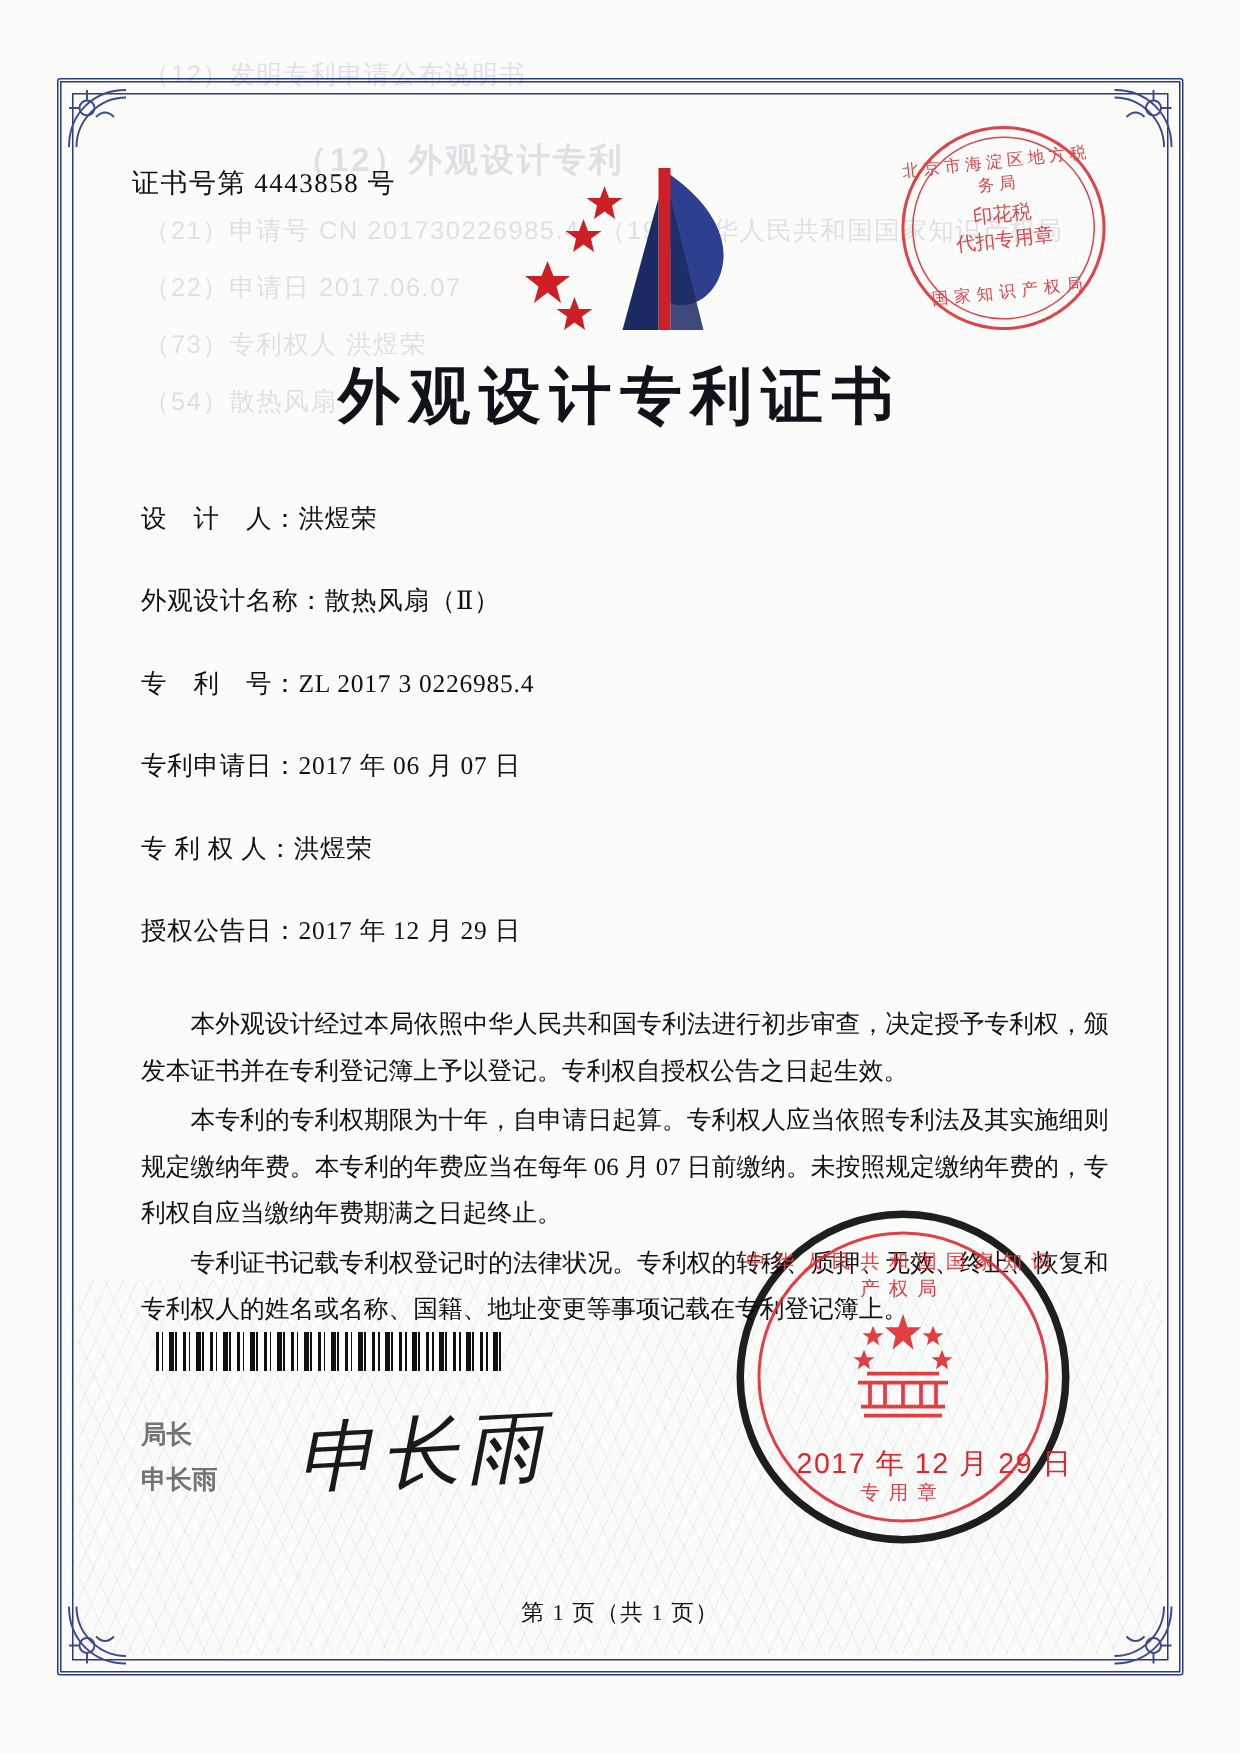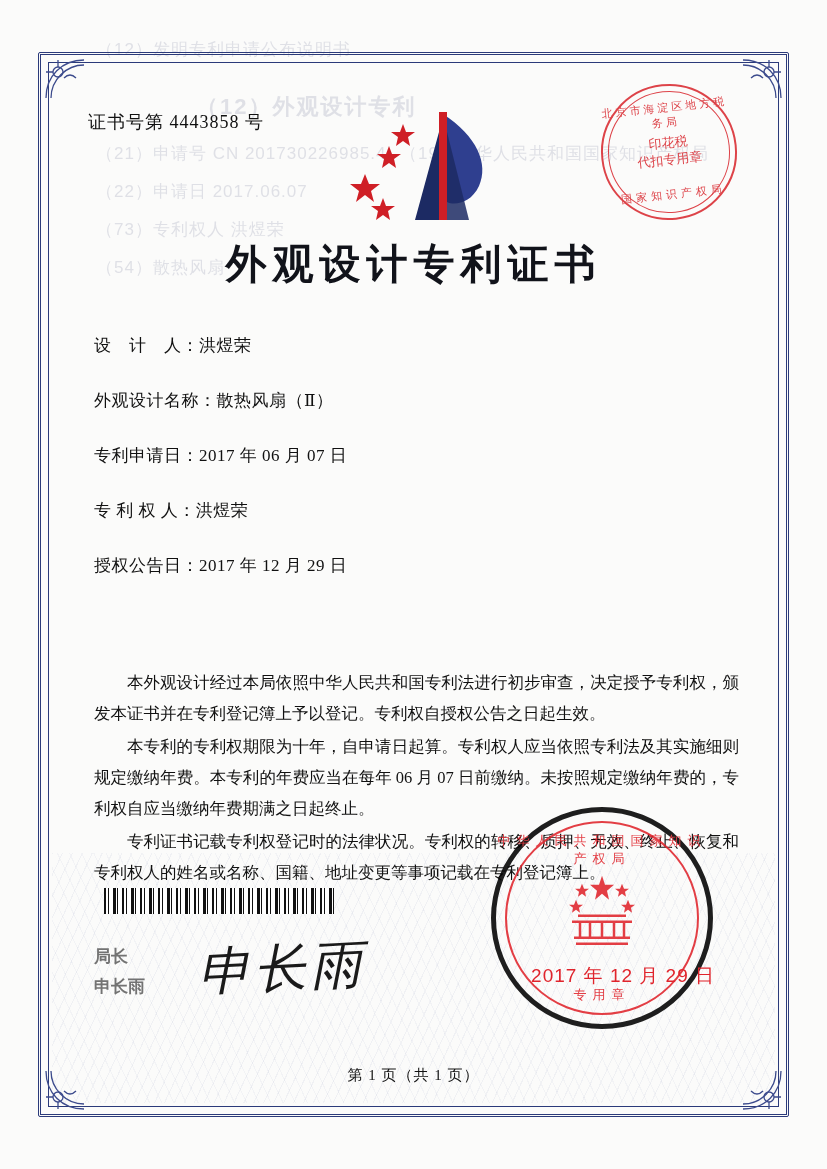--- a/index.html
+++ b/index.html
@@ -342,20 +342,23 @@
     <div class="title">外观设计专利证书</div>
 
     <div class="fields">
       <div class="field">
         <span class="label">设　计　人：</span><span class="value">洪煜荣</span>
       </div>
       <div class="field">
         <span class="label">外观设计名称：</span><span class="value">散热风扇（Ⅱ）</span>
       </div>
       <div class="field">
+        <span class="label">专　利　号：</span><span class="value">ZL 2017 3 0226985.4</span>
+      </div>
+      <div class="field">
         <span class="label">专利申请日：</span><span class="value">2017 年 06 月 07 日</span>
       </div>
       <div class="field">
         <span class="label">专 利 权 人：</span><span class="value">洪煜荣</span>
       </div>
       <div class="field">
         <span class="label">授权公告日：</span><span class="value">2017 年 12 月 29 日</span>
       </div>
     </div>
 

